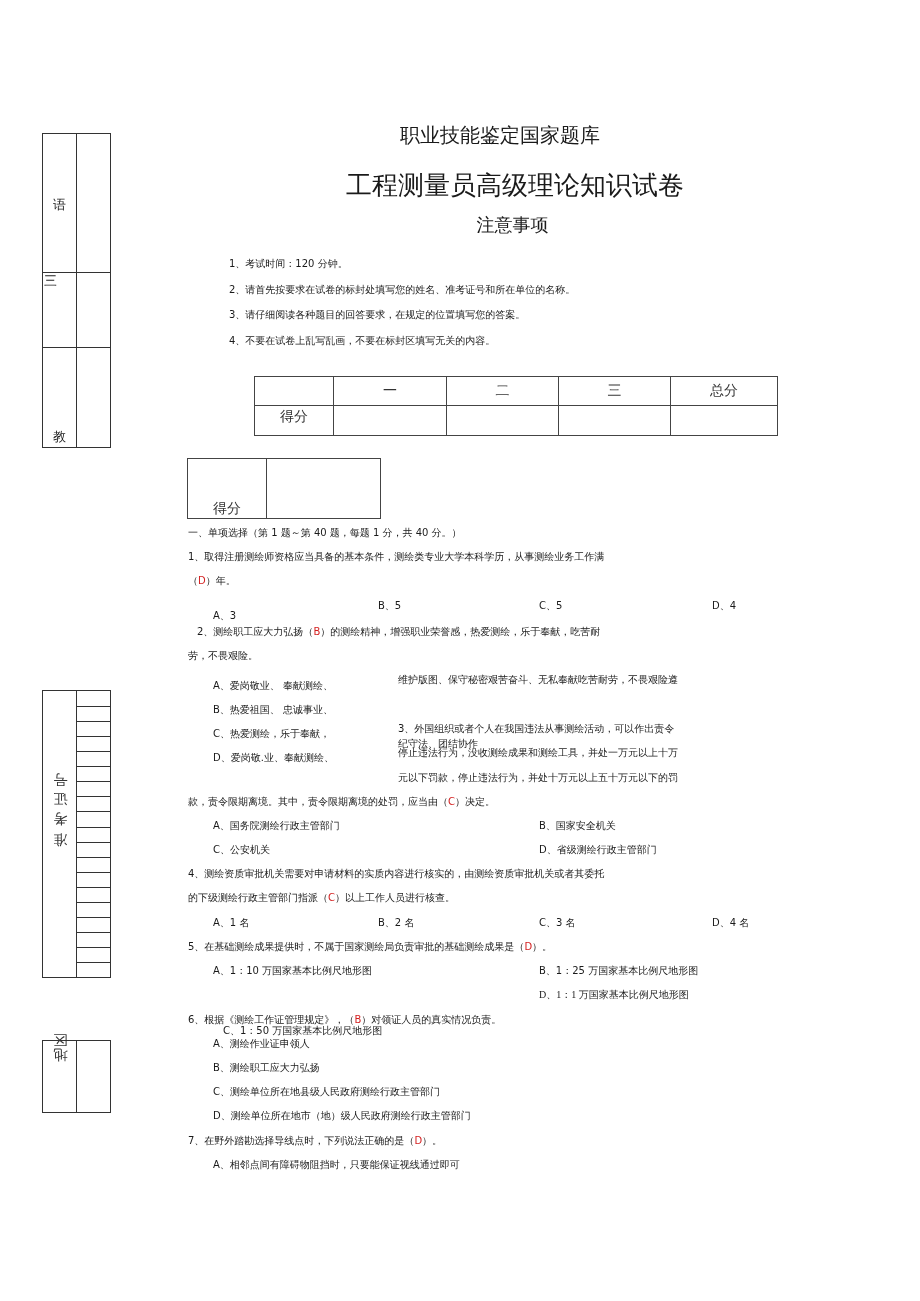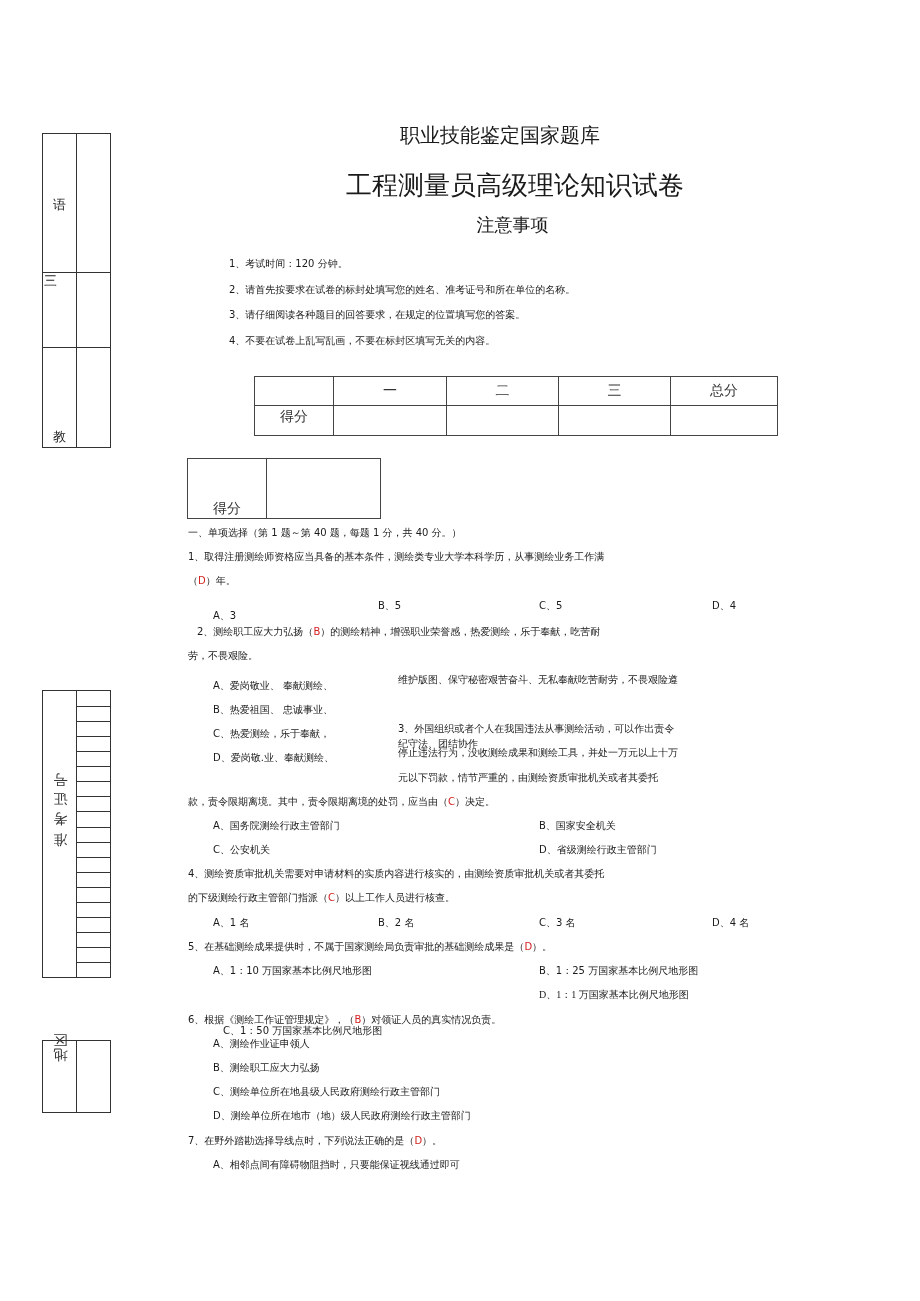--- a/index.html
+++ b/index.html
@@ -123,21 +123,21 @@
 <div class="abs t" style="left:188px; top:644px;">劳，不畏艰险。</div>
 <div class="abs t" style="left:213px; top:674px;text-align:right;">A、爱岗敬业、 奉献测绘、</div>
 <div class="abs t" style="left:213px; top:698px;">B、热爱祖国、 忠诚事业、</div>
 <div class="abs t" style="left:213px; top:722px;">C、热爱测绘，乐于奉献，</div>
 <div class="abs t" style="left:213px; top:746px;">D、爱岗敬.业、奉献测绘、</div>
 <div class="abs t" style="left:398px; top:668px;">维护版图、保守秘密艰苦奋斗、无私奉献吃苦耐劳，不畏艰险遵</div>
 <div class="abs t" style="left:398px; top:692px;margin-top:40px;">纪守法、团结协作</div>
 
 <div class="abs t" style="left:398px; top:717px;">3、外国组织或者个人在我国违法从事测绘活动，可以作出责令</div>
 <div class="abs t" style="left:398px; top:741px;">停止违法行为，没收测绘成果和测绘工具，并处一万元以上十万</div>
-<div class="abs t" style="left:398px; top:766px;">元以下罚款，情节严重的，由测绘资质审批机关或者其委托</div>
+<div class="abs t" style="left:398px; top:766px;">元以下罚款，停止违法行为，并处十万元以上五十万元以下的罚</div>
 <div class="abs t" style="left:188px; top:790px;text-align:center;">
   <span>款，责令限期离境。其中，责令限期离境的处罚，应当由（</span><span class="red">C</span><span>）决定。</span>
 </div>
 <div class="abs t" style="left:213px; top:814px;">A、国务院测绘行政主管部门</div>
 <div class="abs t" style="left:539px; top:814px;">B、国家安全机关</div>
 <div class="abs t" style="left:213px; top:838px;">C、公安机关</div>
 <div class="abs t" style="left:539px; top:838px;">D、省级测绘行政主管部门</div>
 
 <div class="abs t" style="left:188px; top:862px;">4、测绘资质审批机关需要对申请材料的实质内容进行核实的，由测绘资质审批机关或者其委托</div>
 <div class="abs t" style="left:188px; top:886px;">

